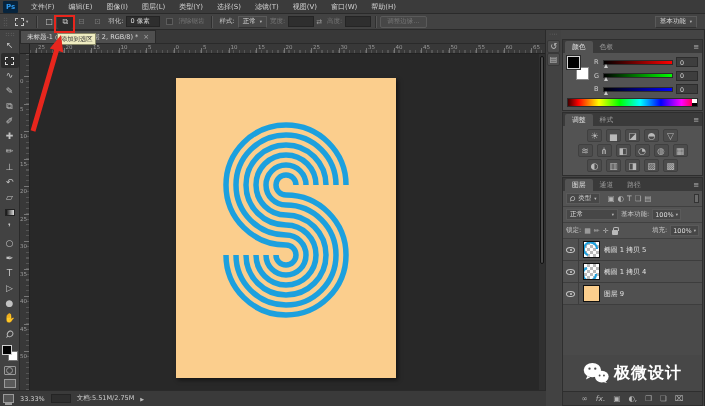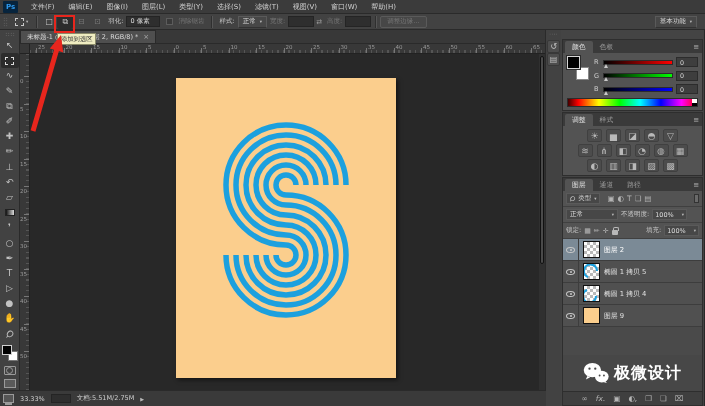--- a/index.html
+++ b/index.html
@@ -151,21 +151,21 @@
   
   .layers-panel { flex:1; display:flex; flex-direction:column; margin-bottom:0; }
   .lrow { display:flex; align-items:center; gap:3px; padding:2px 3px; background:#535353; border-bottom:1px solid #404040; font-size:6.5px; }
   .filter-dd { display:flex; align-items:center; gap:3px; height:11px; background:#474747;
     border:1px solid #5a5a5a; padding:0 3px; }
   .filter-icons { display:flex; gap:3px; margin-left:4px; flex:1; }
   .filter-icons .ticon { color:#b5b5b5; font-size:7.5px; }
   .toggle { width:5px; height:9px; background:#6a6a6a; border:1px solid #333; margin-left:auto; }
   .mini-dd { display:flex; align-items:center; gap:4px; height:11px; background:#474747;
     border:1px solid #5a5a5a; padding:0 3px; color:#ddd; }
-  .pct-dd { display:flex; align-items:center; gap:8px; height:11px; background:#474747;
+  .pct-dd { display:flex; align-items:center; gap:2px; height:11px; background:#474747;
     border:1px solid #5a5a5a; padding:0 2px; color:#ddd; }
   .lock-icons { display:flex; gap:3px; align-items:center; }
   .lock-icons .ticon { font-size:7px; color:#b5b5b5; }
   .padlock { position:relative; width:6px; height:5px; background:#b9b9b9; margin-top:3px; border-radius:1px; }
   .padlock::before { content:''; position:absolute; left:1px; top:-3px; width:4px; height:3px;
     border:1px solid #b9b9b9; border-bottom:none; border-radius:2px 2px 0 0; }
   .layer-list { flex:1; background:#4a4a4a; }
   .layer-row { height:22px; display:flex; align-items:center; gap:4px; background:#505050;
     border-bottom:1px solid #3d3d3d; padding:0 4px 0 0; }
   .layer-row.sel { background:#7b8a96; color:#fff; }
@@ -527,48 +527,41 @@
               <span class="ticon" data-name="shape-filter-icon">❏</span>
               <span class="ticon" data-name="smart-object-filter-icon">▤</span>
             </div>
           <div class="toggle" data-name="filter-toggle"></div>
         </div>
         <div class="lrow" data-name="blend-mode-row">
           <div class="mini-dd" style="width:52px" data-name="blend-mode-dropdown">
             <span>正常</span>
             <span class="dd-arrow" style="margin-left:auto" data-name="chevron-down-icon">▾</span>
           </div>
-          <span style="color:#c8c8c8" data-name="opacity-label">不透明度:</span>
+          <span style="color:#c8c8c8" data-name="opacity-label">基本功能:</span>
           <div class="pct-dd" data-name="opacity-dropdown">
             <span>100%</span>
             <span class="dd-arrow" data-name="chevron-down-icon">▾</span>
           </div>
         </div>
         <div class="lrow" data-name="lock-row">
           <span style="color:#c8c8c8" data-name="lock-label">锁定:</span>
           <div class="lock-icons">
             <span class="ticon" data-name="lock-transparent-pixels-icon">▦</span>
             <span class="ticon" data-name="lock-image-pixels-icon">✏</span>
             <span class="ticon" data-name="lock-position-icon">✛</span>
             <span class="padlock" data-name="lock-all-icon"></span>
           </div>
           <span style="color:#c8c8c8;margin-left:auto" data-name="fill-label">填充:</span>
           <div class="pct-dd" data-name="fill-dropdown">
             <span>100%</span>
             <span class="dd-arrow" data-name="chevron-down-icon">▾</span>
           </div>
         </div>
         <div class="layer-list" data-name="layer-list">
-          <div class="layer-row sel" data-name="layer-row-layer2">
-            <div class="eyecol">
-                <div class="eye" data-name="visibility-eye-icon"></div>
-              </div>
-            <div class="thumb checker" data-name="layer-thumbnail"></div>
-            <span class="layer-name">图层 2</span>
-          </div>
           <div class="layer-row" data-name="layer-row-ellipse-copy5">
             <div class="eyecol">
                 <div class="eye" data-name="visibility-eye-icon"></div>
               </div>
             <div class="thumb checker" data-name="layer-thumbnail">
               <svg width="15" height="15">
                   <path d="M4 13 A 6.5 6.5 0 1 1 13 7" stroke="#1ca0de" stroke-width="2.2" fill="none"></path>
                 </svg>
             </div>
             <span class="layer-name">椭圆 1 拷贝 5</span>

